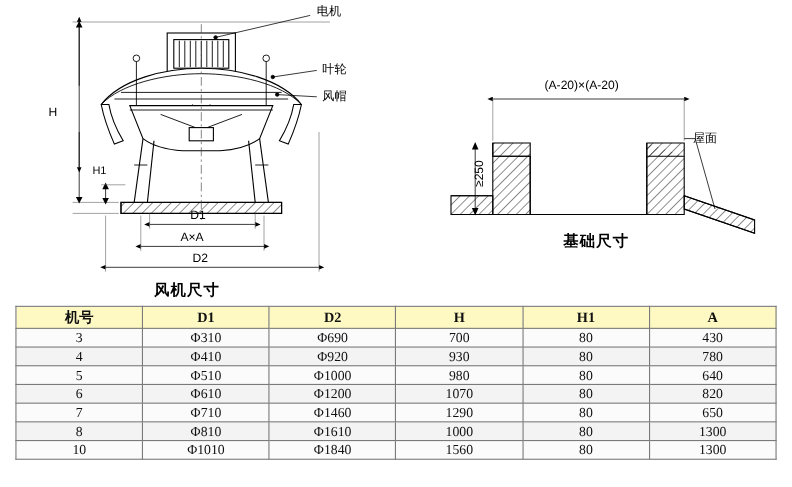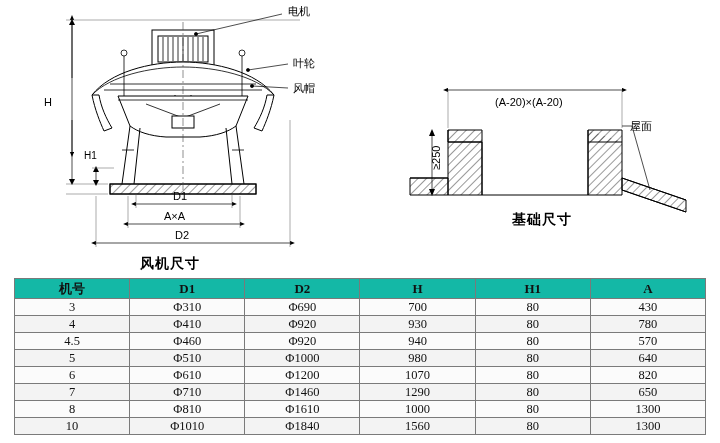--- a/index.html
+++ b/index.html
@@ -65,21 +65,21 @@
     border: 1px solid #7a7a7a;
     text-align: center;
     font-family: "Liberation Serif", serif;
     font-size: 12.5px;
     height: 16px;
     padding: 0;
     line-height: 16px;
     color: #111;
   }
   table.spec thead th {
-    background: #14b8a6;
+    background: #fef9c3;
     font-weight: bold;
     height: 19px;
     line-height: 19px;
     font-size: 13px;
   }
   table.spec tbody tr:nth-child(odd) td { background: #fbfbfb; }
   table.spec tbody tr:nth-child(even) td { background: #f3f3f3; }
 
   svg { display: block; }
   .hatch-fill { fill: url(#hatch); stroke: #000; stroke-width: 1; }
@@ -246,21 +246,21 @@
       <path d="M29,76 L32,69 L35,76 z" fill="#000" stroke="none"></path>
       <path d="M29,129 L32,136 L35,129 z" fill="#000" stroke="none"></path>
     </g>
 
     <g stroke="#000" stroke-width="0.7">
       <line x1="250" y1="130" x2="232" y2="66"></line>
       <line x1="232" y1="66" x2="222" y2="66"></line>
     </g>
   </svg>
 
-  <div class="lbl" style="left:495px; top:96px;">(A-20)×(A-20)</div>
+  <div class="lbl" style="left:495px; top:72px;">(A-20)×(A-20)</div>
   <div class="lbl" style="left:630px; top:120px;">屋面</div>
   <div class="lbl-v" style="left:430px; top:170px; transform:rotate(-90deg);">≥250</div>
 
   <div class="caption" style="left:512px; top:211px;">基础尺寸</div>
 
   <div id="spec-table-wrap">
     <table class="spec">
       <thead>
         <tr>
           <th>机号</th>
@@ -282,28 +282,20 @@
         </tr>
         <tr>
           <td>4</td>
           <td>Φ410</td>
           <td>Φ920</td>
           <td>930</td>
           <td>80</td>
           <td>780</td>
         </tr>
         <tr>
-          <td>4.5</td>
-          <td>Φ460</td>
-          <td>Φ920</td>
-          <td>940</td>
-          <td>80</td>
-          <td>570</td>
-        </tr>
-        <tr>
           <td>5</td>
           <td>Φ510</td>
           <td>Φ1000</td>
           <td>980</td>
           <td>80</td>
           <td>640</td>
         </tr>
         <tr>
           <td>6</td>
           <td>Φ610</td>

